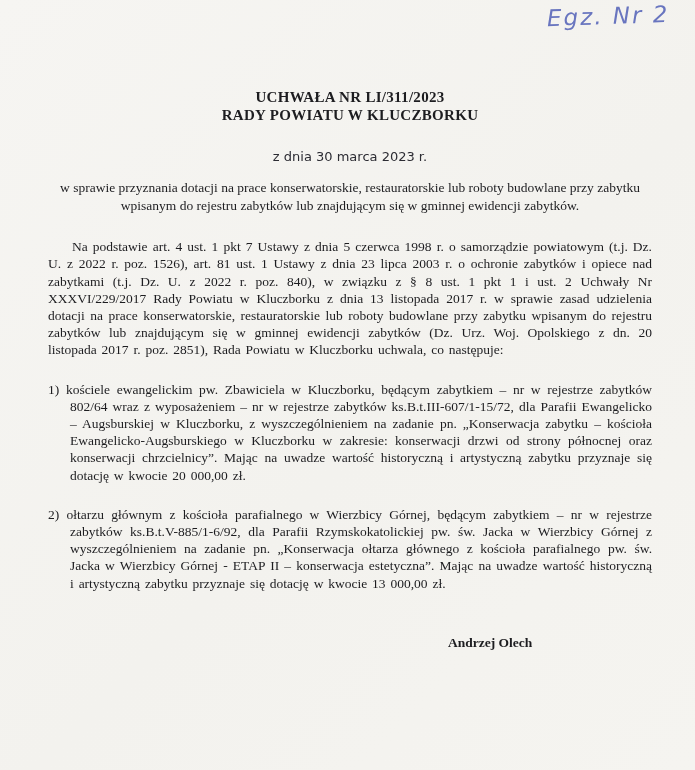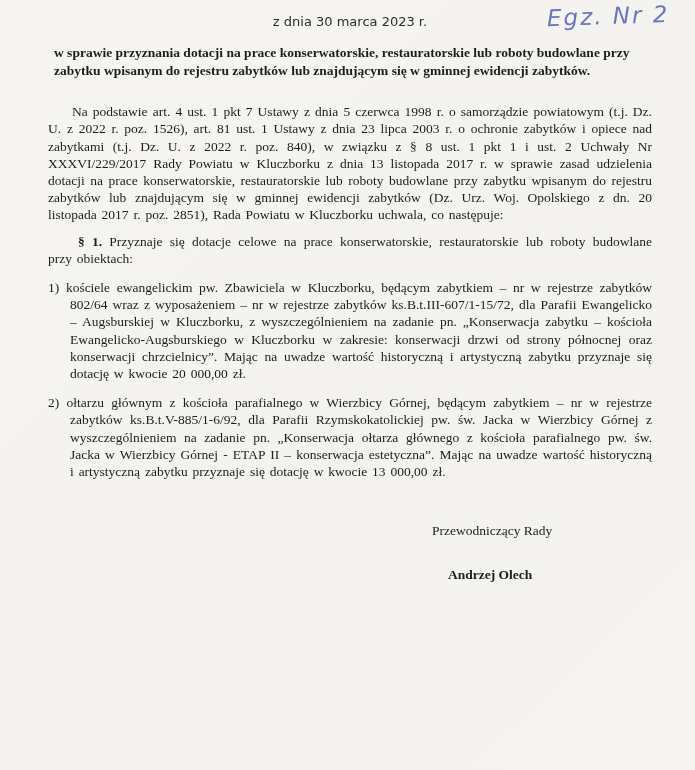--- a/index.html
+++ b/index.html
@@ -36,50 +36,50 @@
   }
   .title {
     padding-top: 88px;
     text-align: center;
     font-weight: bold;
     font-size: 15px;
     line-height: 18px;
     letter-spacing: 0.3px;
   }
   .dateline {
-    margin-top: 13px;
+    margin-top: 24px;
     text-align: center;
     font-family: "DejaVu Sans", sans-serif;
     font-size: 13px;
     color: #2c2c33;
   }
   .subject {
     margin-top: 14px;
     padding: 0 6px;
-    text-align: left;
-    font-weight: bold;
+    text-align: center;
+    font-weight: normal;
     font-size: 13.5px;
     line-height: 17.5px;
   }
   .preamble {
     margin-top: 24px;
     text-align: justify;
     text-indent: 24px;
     word-spacing: 1.5px;
   }
   .par {
     margin-top: 9px;
     text-align: justify;
     text-indent: 30px;
     word-spacing: 1.5px;
   }
   .par .par-label { font-weight: bold; }
   .items { margin-top: 2px; }
   .item {
-    margin-top: 12px;
+    margin-top: 22px;
     padding-left: 22px;
     text-indent: -22px;
     text-align: justify;
     word-spacing: 1.5px;
   }
   .signature { margin-top: 42px; }
   .sig-role { margin-left: 384px; line-height: 17.5px; }
   .sig-name {
     margin-top: 26px;
     margin-left: 400px;
@@ -89,37 +89,39 @@
 </style>
 </head>
 <body>
 
 <div class="page">
 
   <div class="annotation">Egz. Nr 2</div>
 
   <div class="content">
 
+    <div class="title">
+      <div>UCHWAŁA NR LI/311/2023</div>
+      <div>RADY POWIATU W KLUCZBORKU</div>
+    </div>
 
     <div class="dateline">z dnia 30 marca 2023 r.</div>
 
     <div class="subject">w sprawie przyznania dotacji na prace konserwatorskie, restauratorskie lub roboty budowlane przy zabytku wpisanym do rejestru zabytków lub znajdującym się w gminnej ewidencji zabytków.</div>
 
     <p class="preamble">Na podstawie art. 4 ust. 1 pkt 7 Ustawy z dnia 5 czerwca 1998 r. o samorządzie powiatowym (t.j. Dz. U. z 2022 r. poz. 1526), art. 81 ust. 1 Ustawy z dnia 23 lipca 2003 r. o ochronie zabytków i opiece nad zabytkami (t.j. Dz. U. z 2022 r. poz. 840), w związku z § 8 ust. 1 pkt 1 i ust. 2 Uchwały Nr XXXVI/229/2017 Rady Powiatu w Kluczborku z dnia 13 listopada 2017 r. w sprawie zasad udzielenia dotacji na prace konserwatorskie, restauratorskie lub roboty budowlane przy zabytku wpisanym do rejestru zabytków lub znajdującym się w gminnej ewidencji zabytków (Dz. Urz. Woj. Opolskiego z dn. 20 listopada 2017 r. poz. 2851), Rada Powiatu w Kluczborku uchwala, co następuje:</p>
 
-    <p class="par"><span class="par-label">§ 1.</span> <span>Przyznaje się dotacje celowe na prace konserwatorskie, restauratorskie lub roboty budowlane przy obiektach:</span></p>
 
     <div class="items">
       <div class="item"><span>1)</span> <span>kościele ewangelickim pw. Zbawiciela w Kluczborku, będącym zabytkiem – nr w rejestrze zabytków 802/64 wraz z wyposażeniem – nr w rejestrze zabytków ks.B.t.III-607/1-15/72, dla Parafii Ewangelicko – Augsburskiej w Kluczborku, z wyszczególnieniem na zadanie pn. „Konserwacja zabytku – kościoła Ewangelicko-Augsburskiego w Kluczborku w zakresie: konserwacji drzwi od strony północnej oraz konserwacji chrzcielnicy”. Mając na uwadze wartość historyczną i artystyczną zabytku przyznaje się dotację w kwocie 20 000,00 zł.</span></div>
       <div class="item"><span>2)</span> <span>ołtarzu głównym z kościoła parafialnego w Wierzbicy Górnej, będącym zabytkiem – nr w rejestrze zabytków ks.B.t.V-885/1-6/92, dla Parafii Rzymskokatolickiej pw. św. Jacka w Wierzbicy Górnej z wyszczególnieniem na zadanie pn. „Konserwacja ołtarza głównego z kościoła parafialnego pw. św. Jacka w Wierzbicy Górnej - ETAP II – konserwacja estetyczna”. Mając na uwadze wartość historyczną i artystyczną zabytku przyznaje się dotację w kwocie 13 000,00 zł.</span></div>
     </div>
 
 
 
     <div class="signature">
       <div class="sig-role">
-        <div>Przewodniczący Rady</div>
       </div>
       <div class="sig-name">Andrzej Olech</div>
     </div>
 
   </div>
 </div>
 
 </body></html>

